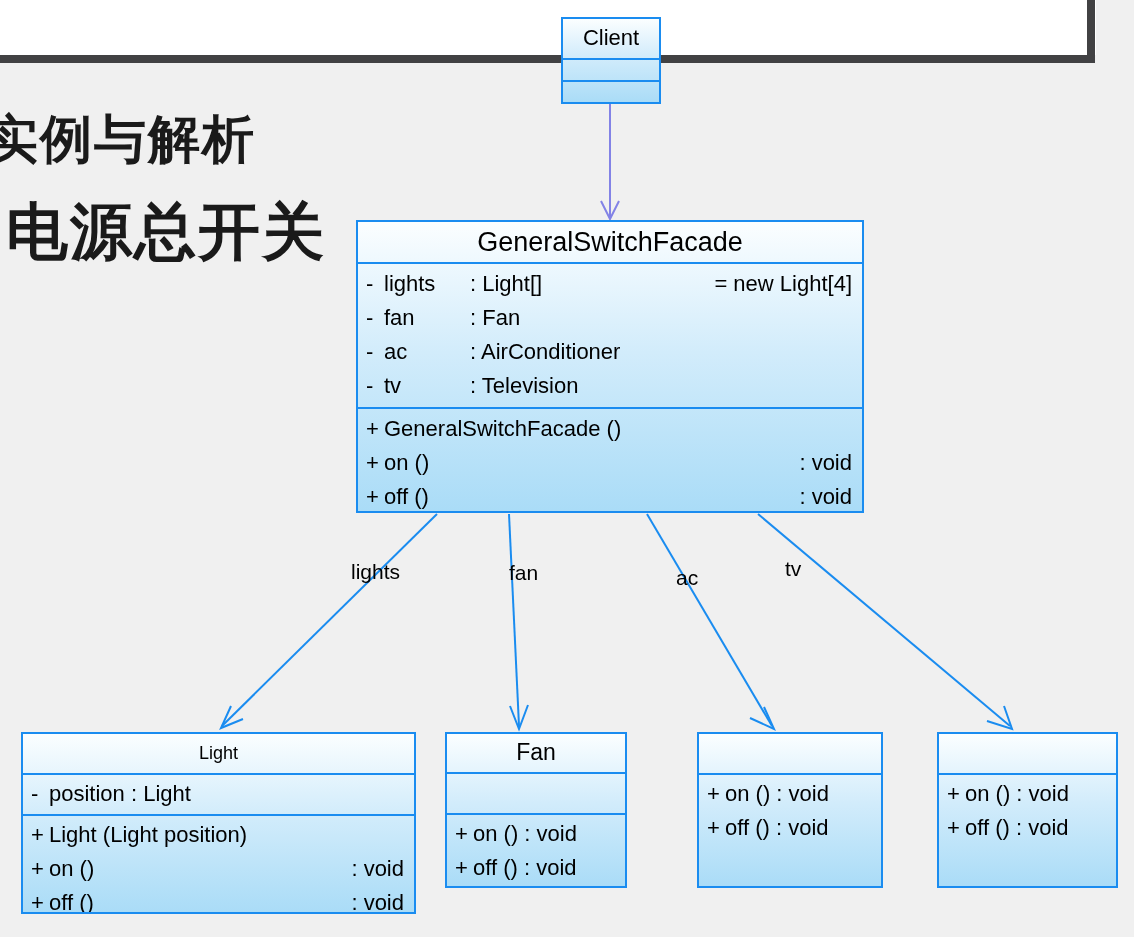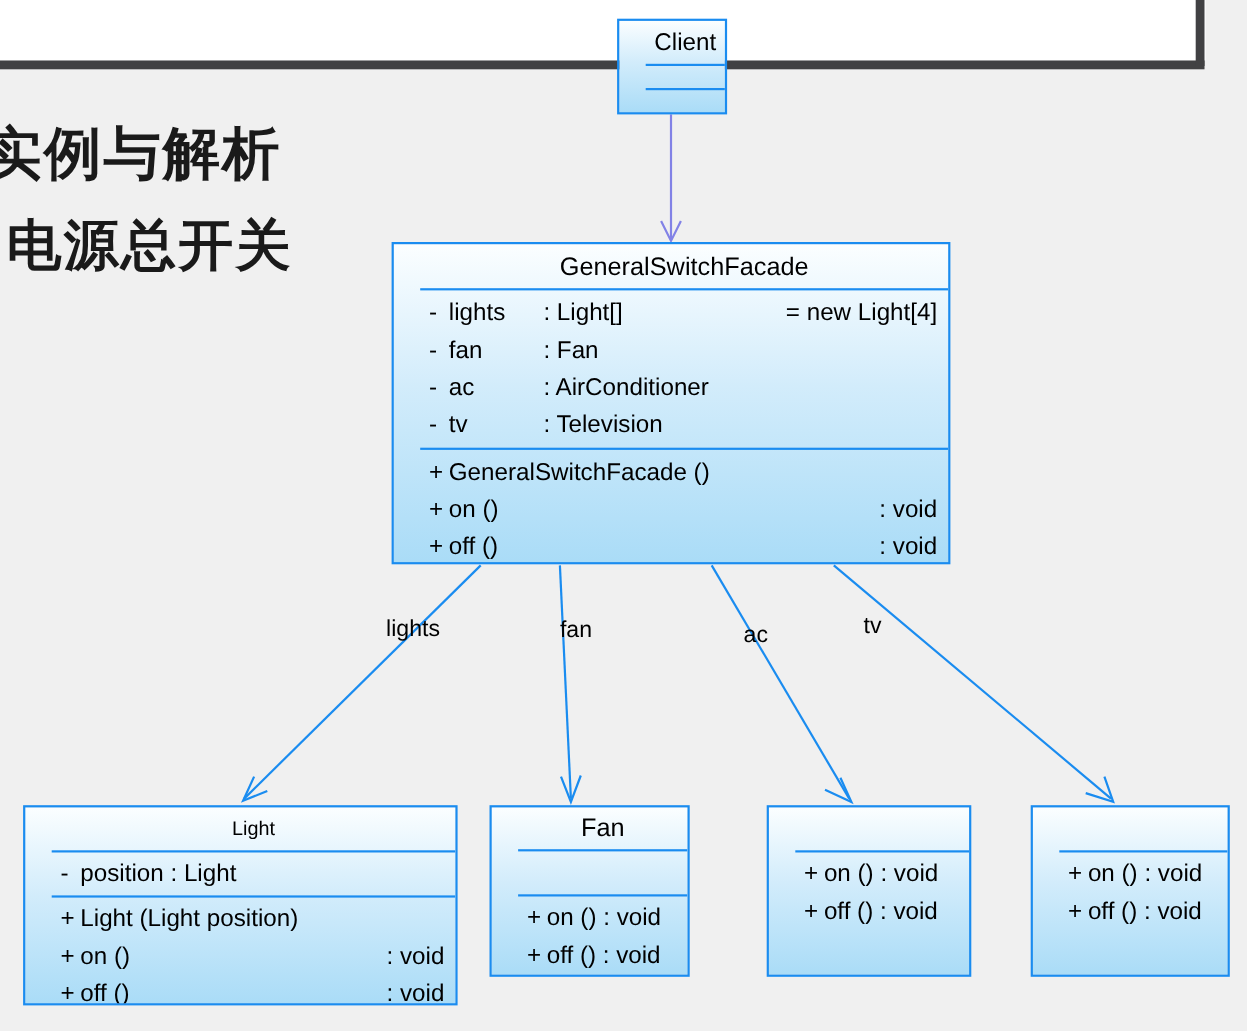--- a/index.html
+++ b/index.html
@@ -49,30 +49,29 @@
     letter-spacing: 2px;
   }
   #cn-line-1 {
     left: -14px;
     top: 105px;
     font-size: 52px;
   }
   #cn-line-2 {
     left: 6px;
     top: 190px;
-    font-size: 50px;
+    font-size: 62px;
   }
   
   .uml-class {
     position: absolute;
     box-sizing: border-box;
     border: 2px solid #1a8cf0;
     background: linear-gradient(to bottom, #fbfeff 0%, #d2ecfb 45%, #aadcf7 100%);
     overflow: hidden;
-    padding-left: 24px;
   }
   .uml-compartment {
     box-sizing: border-box;
     border-bottom: 2px solid #1a8cf0;
   }
   .uml-compartment:last-child {
     border-bottom: none;
   }
   .uml-name {
     text-align: center;
@@ -104,21 +103,21 @@
   #class-client .c-attrs { height: 22px; }
   #class-client .c-ops   { height: 22px; }
 
   
   #class-facade {
     left: 356px; top: 220px;
     width: 508px; height: 293px;
   }
   #class-facade .c-name {
     height: 42px; line-height: 40px;
-    font-size: 23px;
+    font-size: 27px;
   }
   #class-facade .c-attrs { padding: 3px 0 4px 0; }
   #class-facade .c-ops   { padding: 3px 0 4px 0; }
   #class-facade .uml-row {
     font-size: 22px;
     line-height: 34px;
     padding: 0 10px 0 8px;
   }
   #class-facade .uml-row .vis { width: 18px; }
   #class-facade .uml-row .nm  { display:inline-block; width: 86px; }

